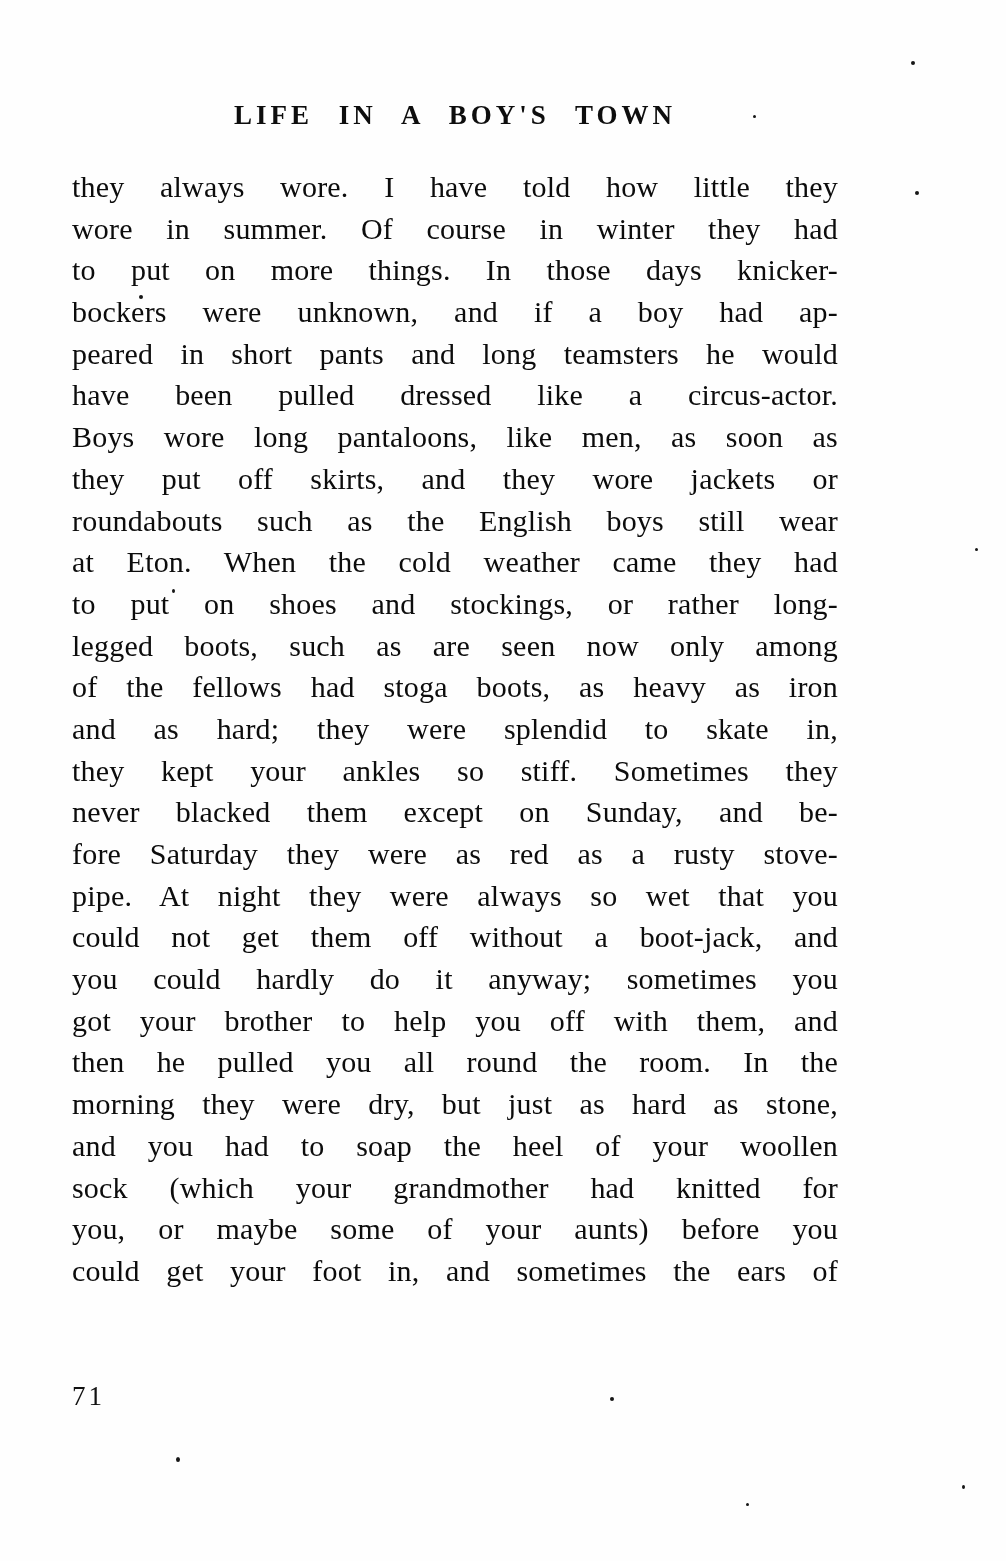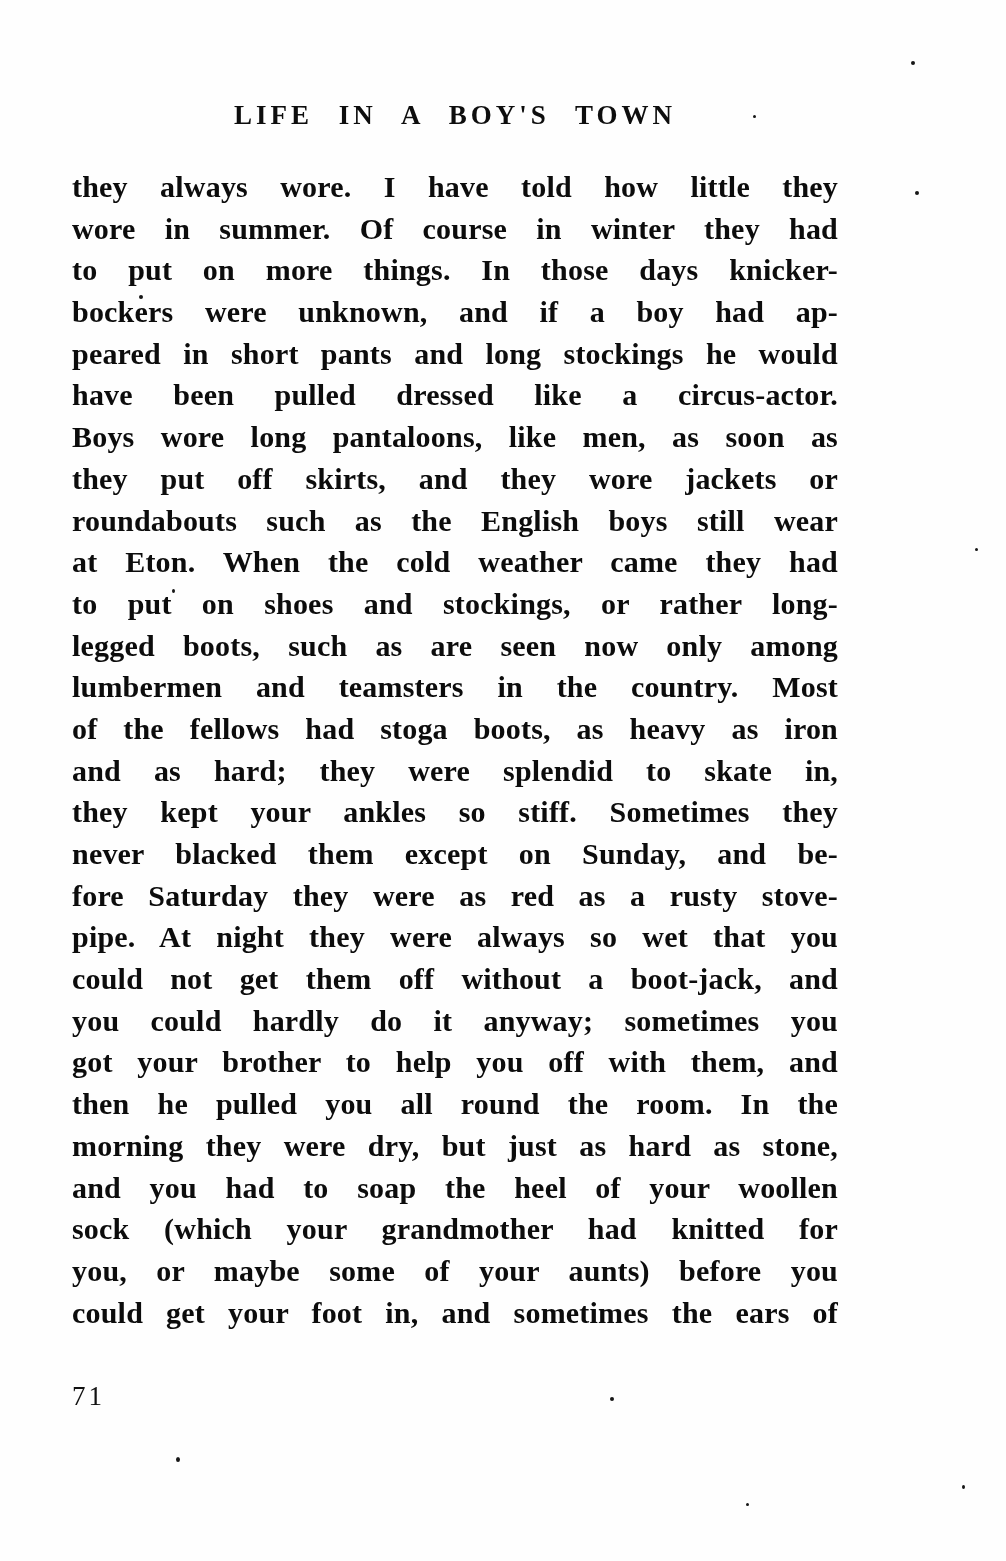--- a/index.html
+++ b/index.html
@@ -41,21 +41,20 @@
   .text-line {
     font-size: 30px;
     line-height: 41.7px;
     height: 41.7px;
     text-align: justify;
     text-align-last: justify;
     word-spacing: 2px;
     letter-spacing: 0.2px;
     white-space: normal;
     color: #0c0c0c;
-    font-weight: bold;
   }
   .folio {
     position: absolute;
     left: 72px;
     top: 1381px;
     width: 766px;
     text-align: left;
     font-size: 27px;
     letter-spacing: 3px;
     color: #111;
@@ -82,29 +81,28 @@
 <div class="page">
 
   <div class="running-head">LIFE IN A BOY'S TOWN</div>
 
   <div class="body-text">
 
   <div class="text-line">they always wore.  I have told how little they</div>
       <div class="text-line">wore in summer.  Of course in winter they had</div>
       <div class="text-line">to put on more things.  In those days knicker-</div>
       <div class="text-line">bockers were unknown, and if a boy had ap-</div>
-      <div class="text-line">peared in short pants and long stockings he would</div>
+      <div class="text-line">peared in short pants and long teamsters he would</div>
       <div class="text-line">have been pulled dressed like a circus-actor.</div>
       <div class="text-line">Boys wore long pantaloons, like men, as soon as</div>
       <div class="text-line">they put off skirts, and they wore jackets or</div>
       <div class="text-line">roundabouts such as the English boys still wear</div>
       <div class="text-line">at Eton.  When the cold weather came they had</div>
       <div class="text-line">to put on shoes and stockings, or rather long-</div>
       <div class="text-line">legged boots, such as are seen now only among</div>
-      <div class="text-line">lumbermen and teamsters in the country.  Most</div>
       <div class="text-line">of the fellows had stoga boots, as heavy as iron</div>
       <div class="text-line">and as hard; they were splendid to skate in,</div>
       <div class="text-line">they kept your ankles so stiff.  Sometimes they</div>
       <div class="text-line">never blacked them except on Sunday, and be-</div>
       <div class="text-line">fore Saturday they were as red as a rusty stove-</div>
       <div class="text-line">pipe.  At night they were always so wet that you</div>
       <div class="text-line">could not get them off without a boot-jack, and</div>
       <div class="text-line">you could hardly do it anyway;  sometimes you</div>
       <div class="text-line">got your brother to help you off with them, and</div>
       <div class="text-line">then he pulled you all round the room.  In the</div>

